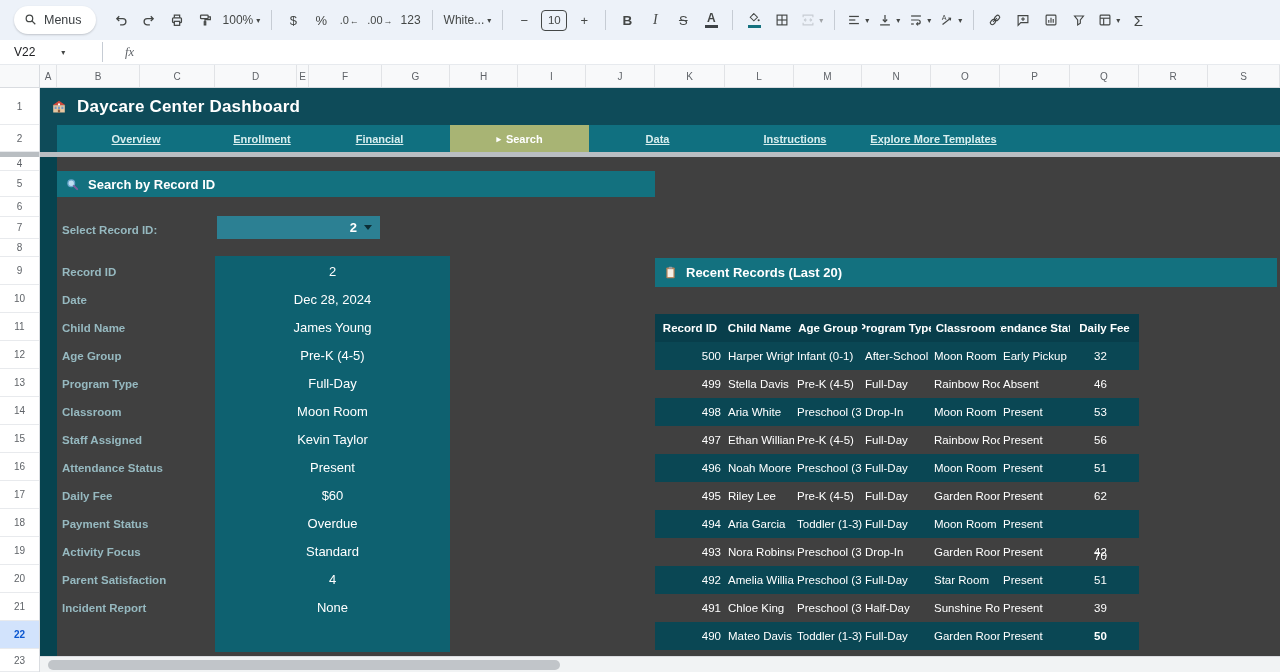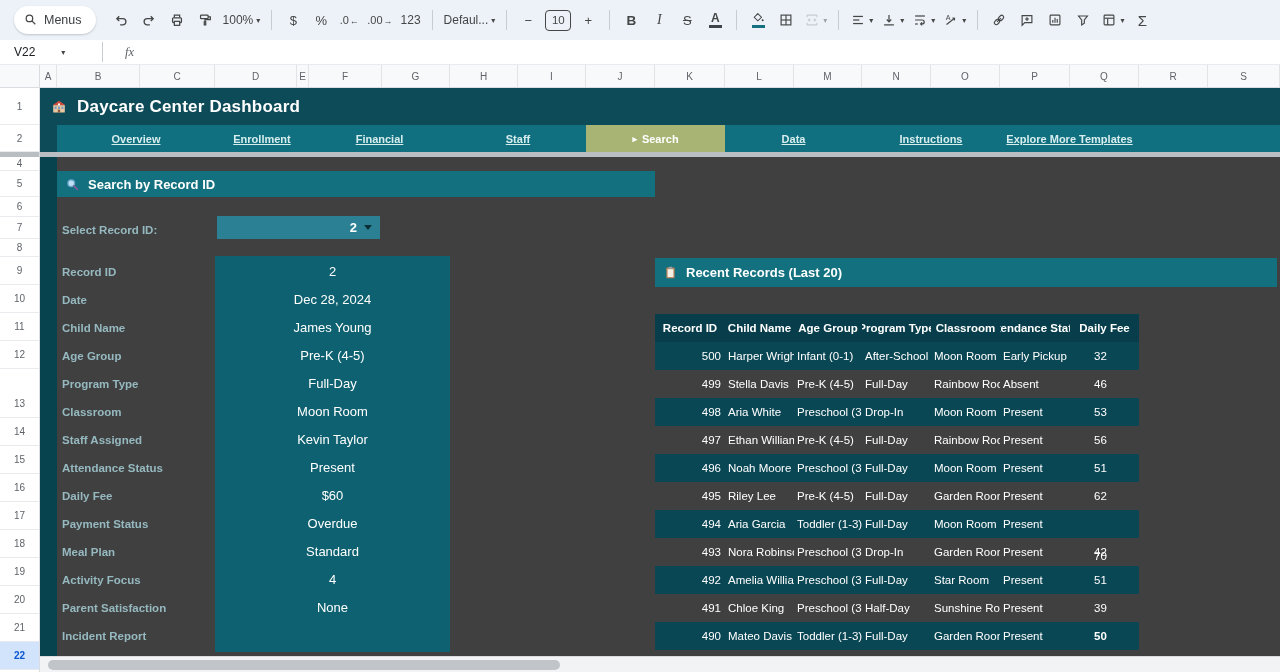--- a/index.html
+++ b/index.html
@@ -169,21 +169,21 @@
       <span class="numfmt">
           <span>.00</span>
           <span class="mini">→</span>
         </span>
     </div>
     <div class="tbtn">
         <span class="tlabel">123</span>
       </div>
     <div class="divider-v"></div>
     <div class="tbtn">
-      <span class="tlabel">Defaul...</span>
+      <span class="tlabel">White...</span>
       <span class="caret">▾</span>
     </div>
     <div class="divider-v"></div>
     <div class="tbtn">
         <span>−</span>
       </div>
     <div class="fontsize-box">
         <span>10</span>
       </div>
     <div class="tbtn">
@@ -350,21 +350,21 @@
         <div class="row-h gap" style="height: 5px;"></div>
         <div class="row-h" style="height: 14px;">4</div>
         <div class="row-h" style="height: 26px;">5</div>
         <div class="row-h" style="height: 20px;">6</div>
         <div class="row-h" style="height: 22px;">7</div>
         <div class="row-h" style="height: 18px;">8</div>
         <div class="row-h" style="height: 28px;">9</div>
         <div class="row-h" style="height: 28px;">10</div>
         <div class="row-h" style="height: 28px;">11</div>
         <div class="row-h" style="height: 28px;">12</div>
-        <div class="row-h" style="height: 28px; margin-top: 21px;">13</div>
+        <div class="row-h" style="height: 28px;">13</div>
         <div class="row-h" style="height: 28px;">14</div>
         <div class="row-h" style="height: 28px;">15</div>
         <div class="row-h" style="height: 28px;">16</div>
         <div class="row-h" style="height: 28px;">17</div>
         <div class="row-h" style="height: 28px;">18</div>
         <div class="row-h" style="height: 28px;">19</div>
         <div class="row-h" style="height: 28px;">20</div>
         <div class="row-h" style="height: 28px;">21</div>
         <div class="row-h selected" style="height: 28px;">22</div>
         <div class="row-h" style="height: 23px;">23</div>
@@ -388,23 +388,20 @@
       <div class="tabbar" id="tabbar">
           <div class="tab" style="width: 158px;">
             <span class="lbl">Overview</span>
           </div>
           <div class="tab" style="width: 94px;">
             <span class="lbl">Enrollment</span>
           </div>
           <div class="tab" style="width: 141px;">
             <span class="lbl">Financial</span>
           </div>
-          <div class="tab" style="width: 136px;">
-            <span class="lbl">Staff</span>
-          </div>
           <div class="tab active" style="width: 139px;">
             <span class="marker">▸</span>
             <span class="lbl">Search</span>
           </div>
           <div class="tab" style="width: 137px;">
             <span class="lbl">Data</span>
           </div>
           <div class="tab" style="width: 138px;">
             <span class="lbl">Instructions</span>
           </div>
@@ -435,21 +432,20 @@
             <div class="f-label">Record ID</div>
             <div class="f-label">Date</div>
             <div class="f-label">Child Name</div>
             <div class="f-label">Age Group</div>
             <div class="f-label">Program Type</div>
             <div class="f-label">Classroom</div>
             <div class="f-label">Staff Assigned</div>
             <div class="f-label">Attendance Status</div>
             <div class="f-label">Daily Fee</div>
             <div class="f-label">Payment Status</div>
-            <div class="f-label">Meal Plan</div>
             <div class="f-label">Activity Focus</div>
             <div class="f-label">Parent Satisfaction</div>
             <div class="f-label">Incident Report</div>
           </div>
         <div class="values-panel" id="fieldValues">
             <div class="f-value">2</div>
             <div class="f-value">Dec 28, 2024</div>
             <div class="f-value">James Young</div>
             <div class="f-value">Pre-K (4-5)</div>
             <div class="f-value">Full-Day</div>

